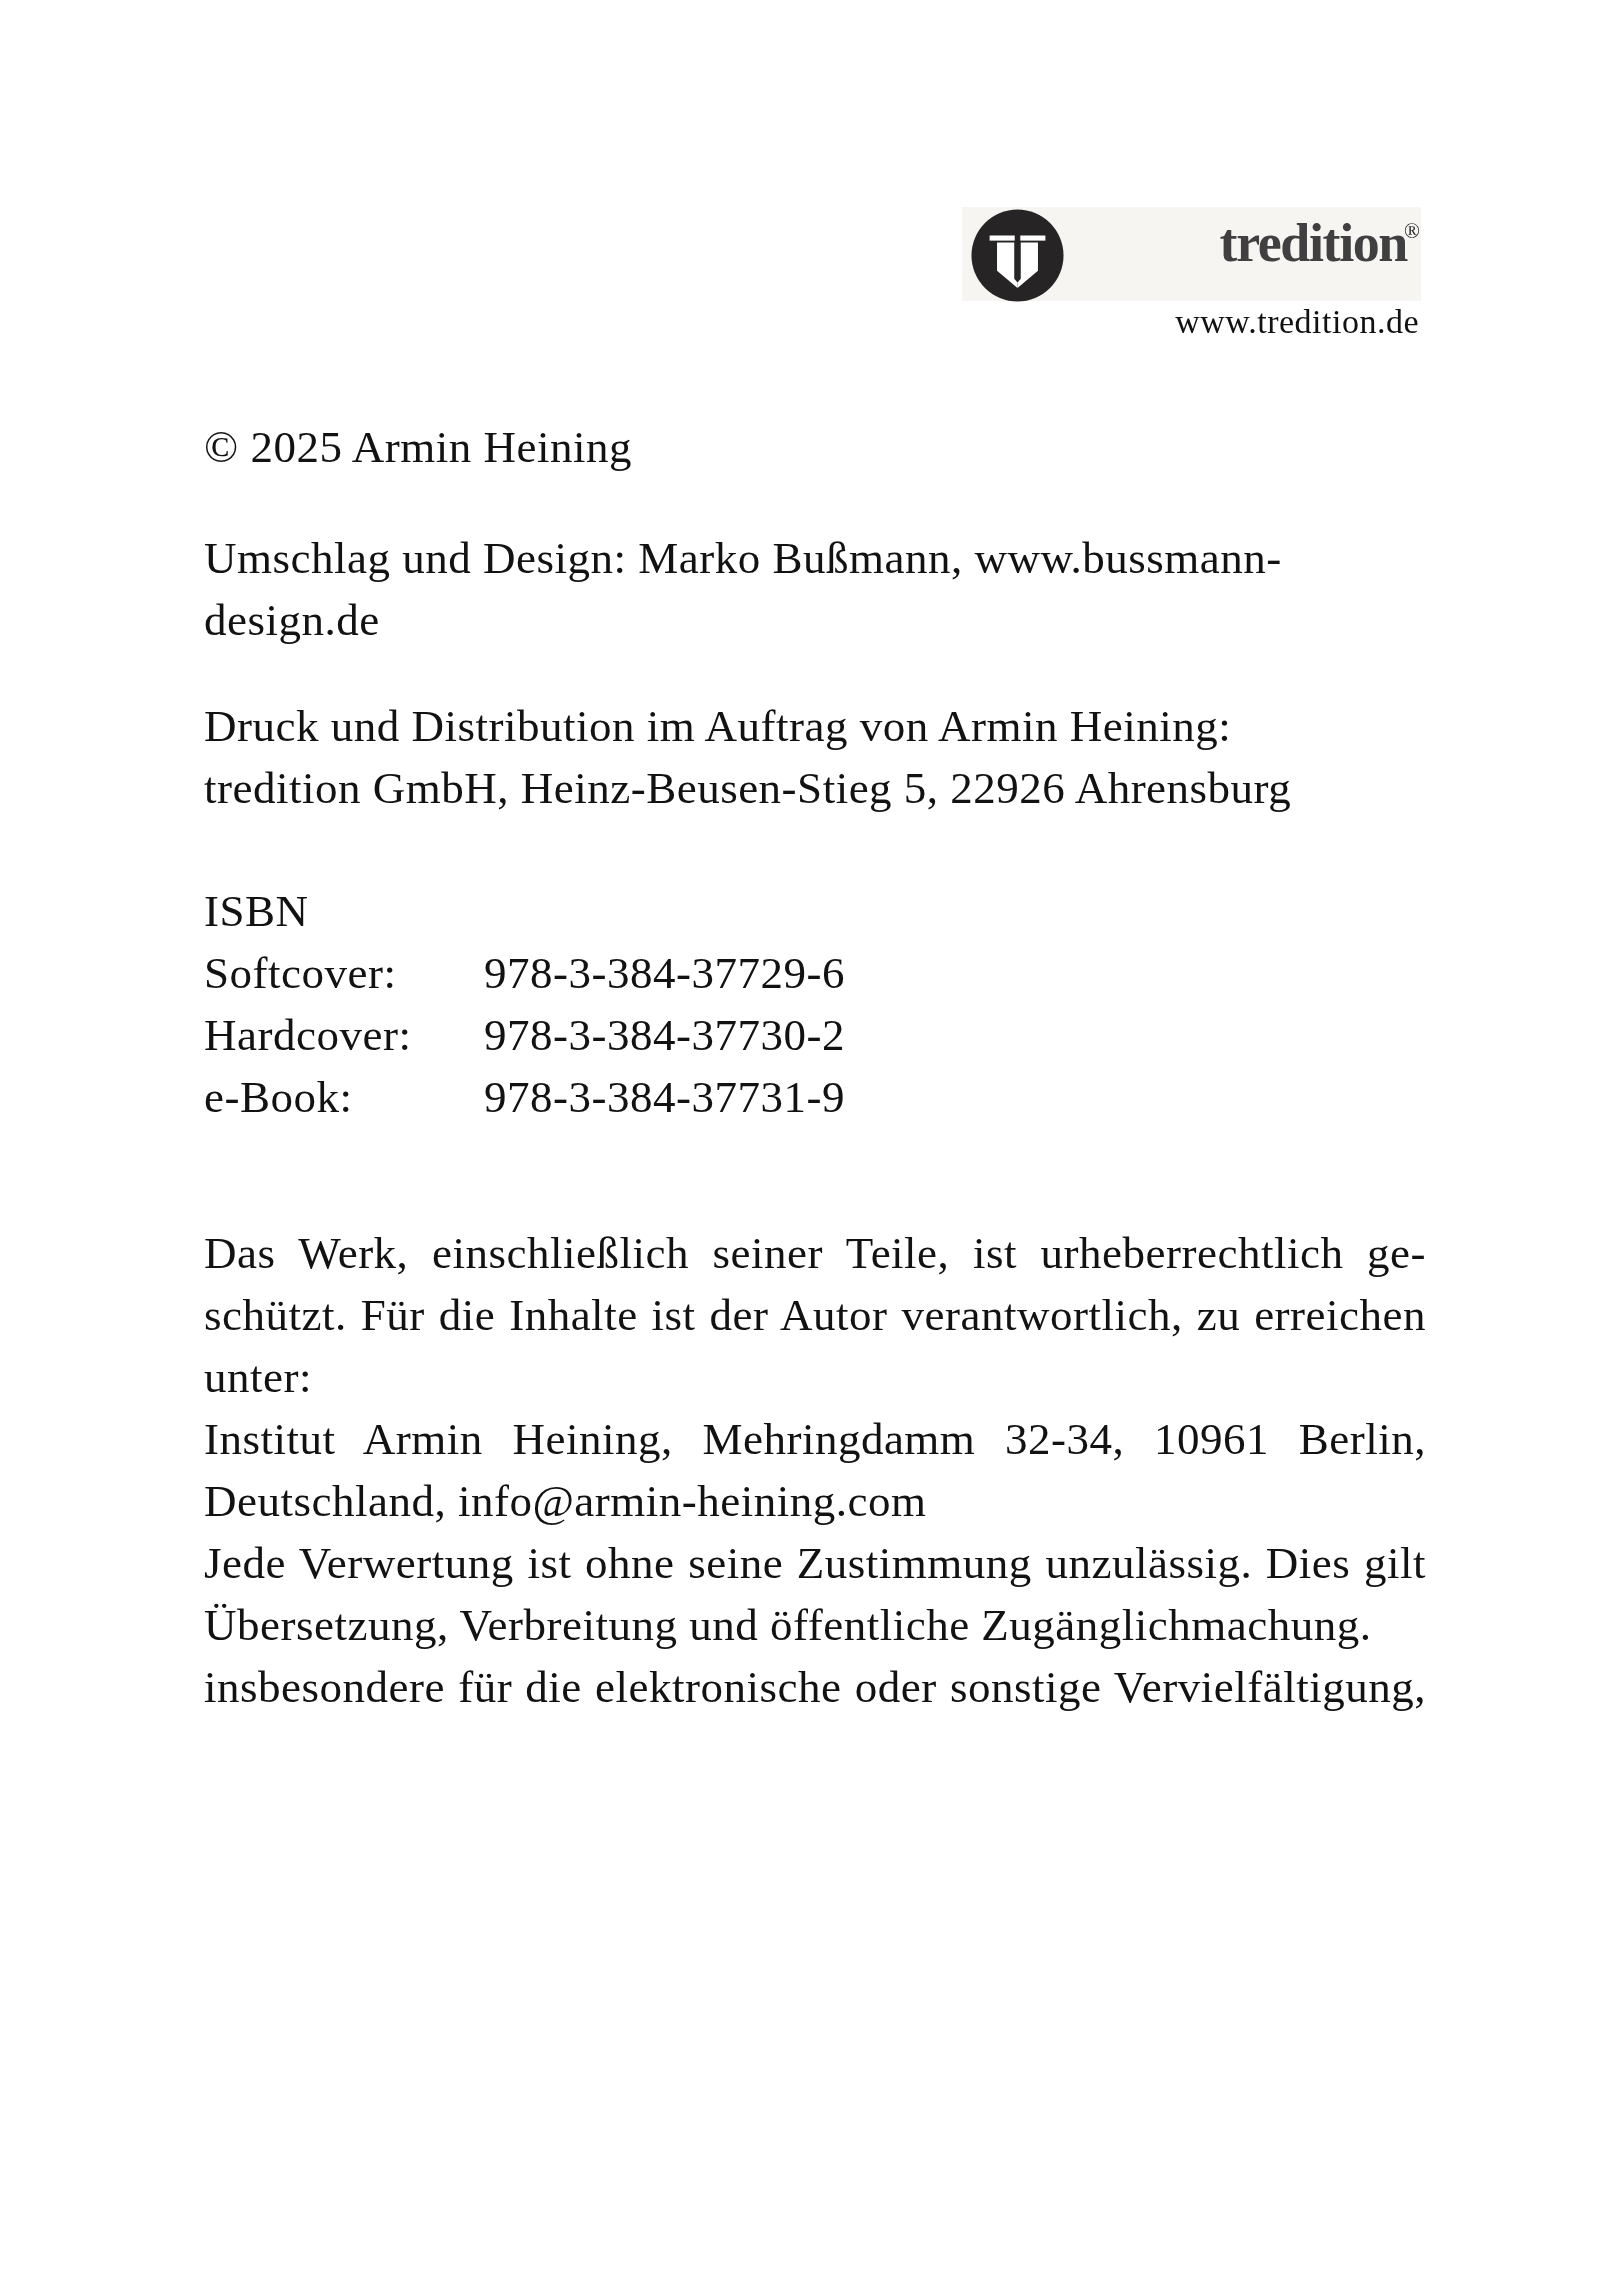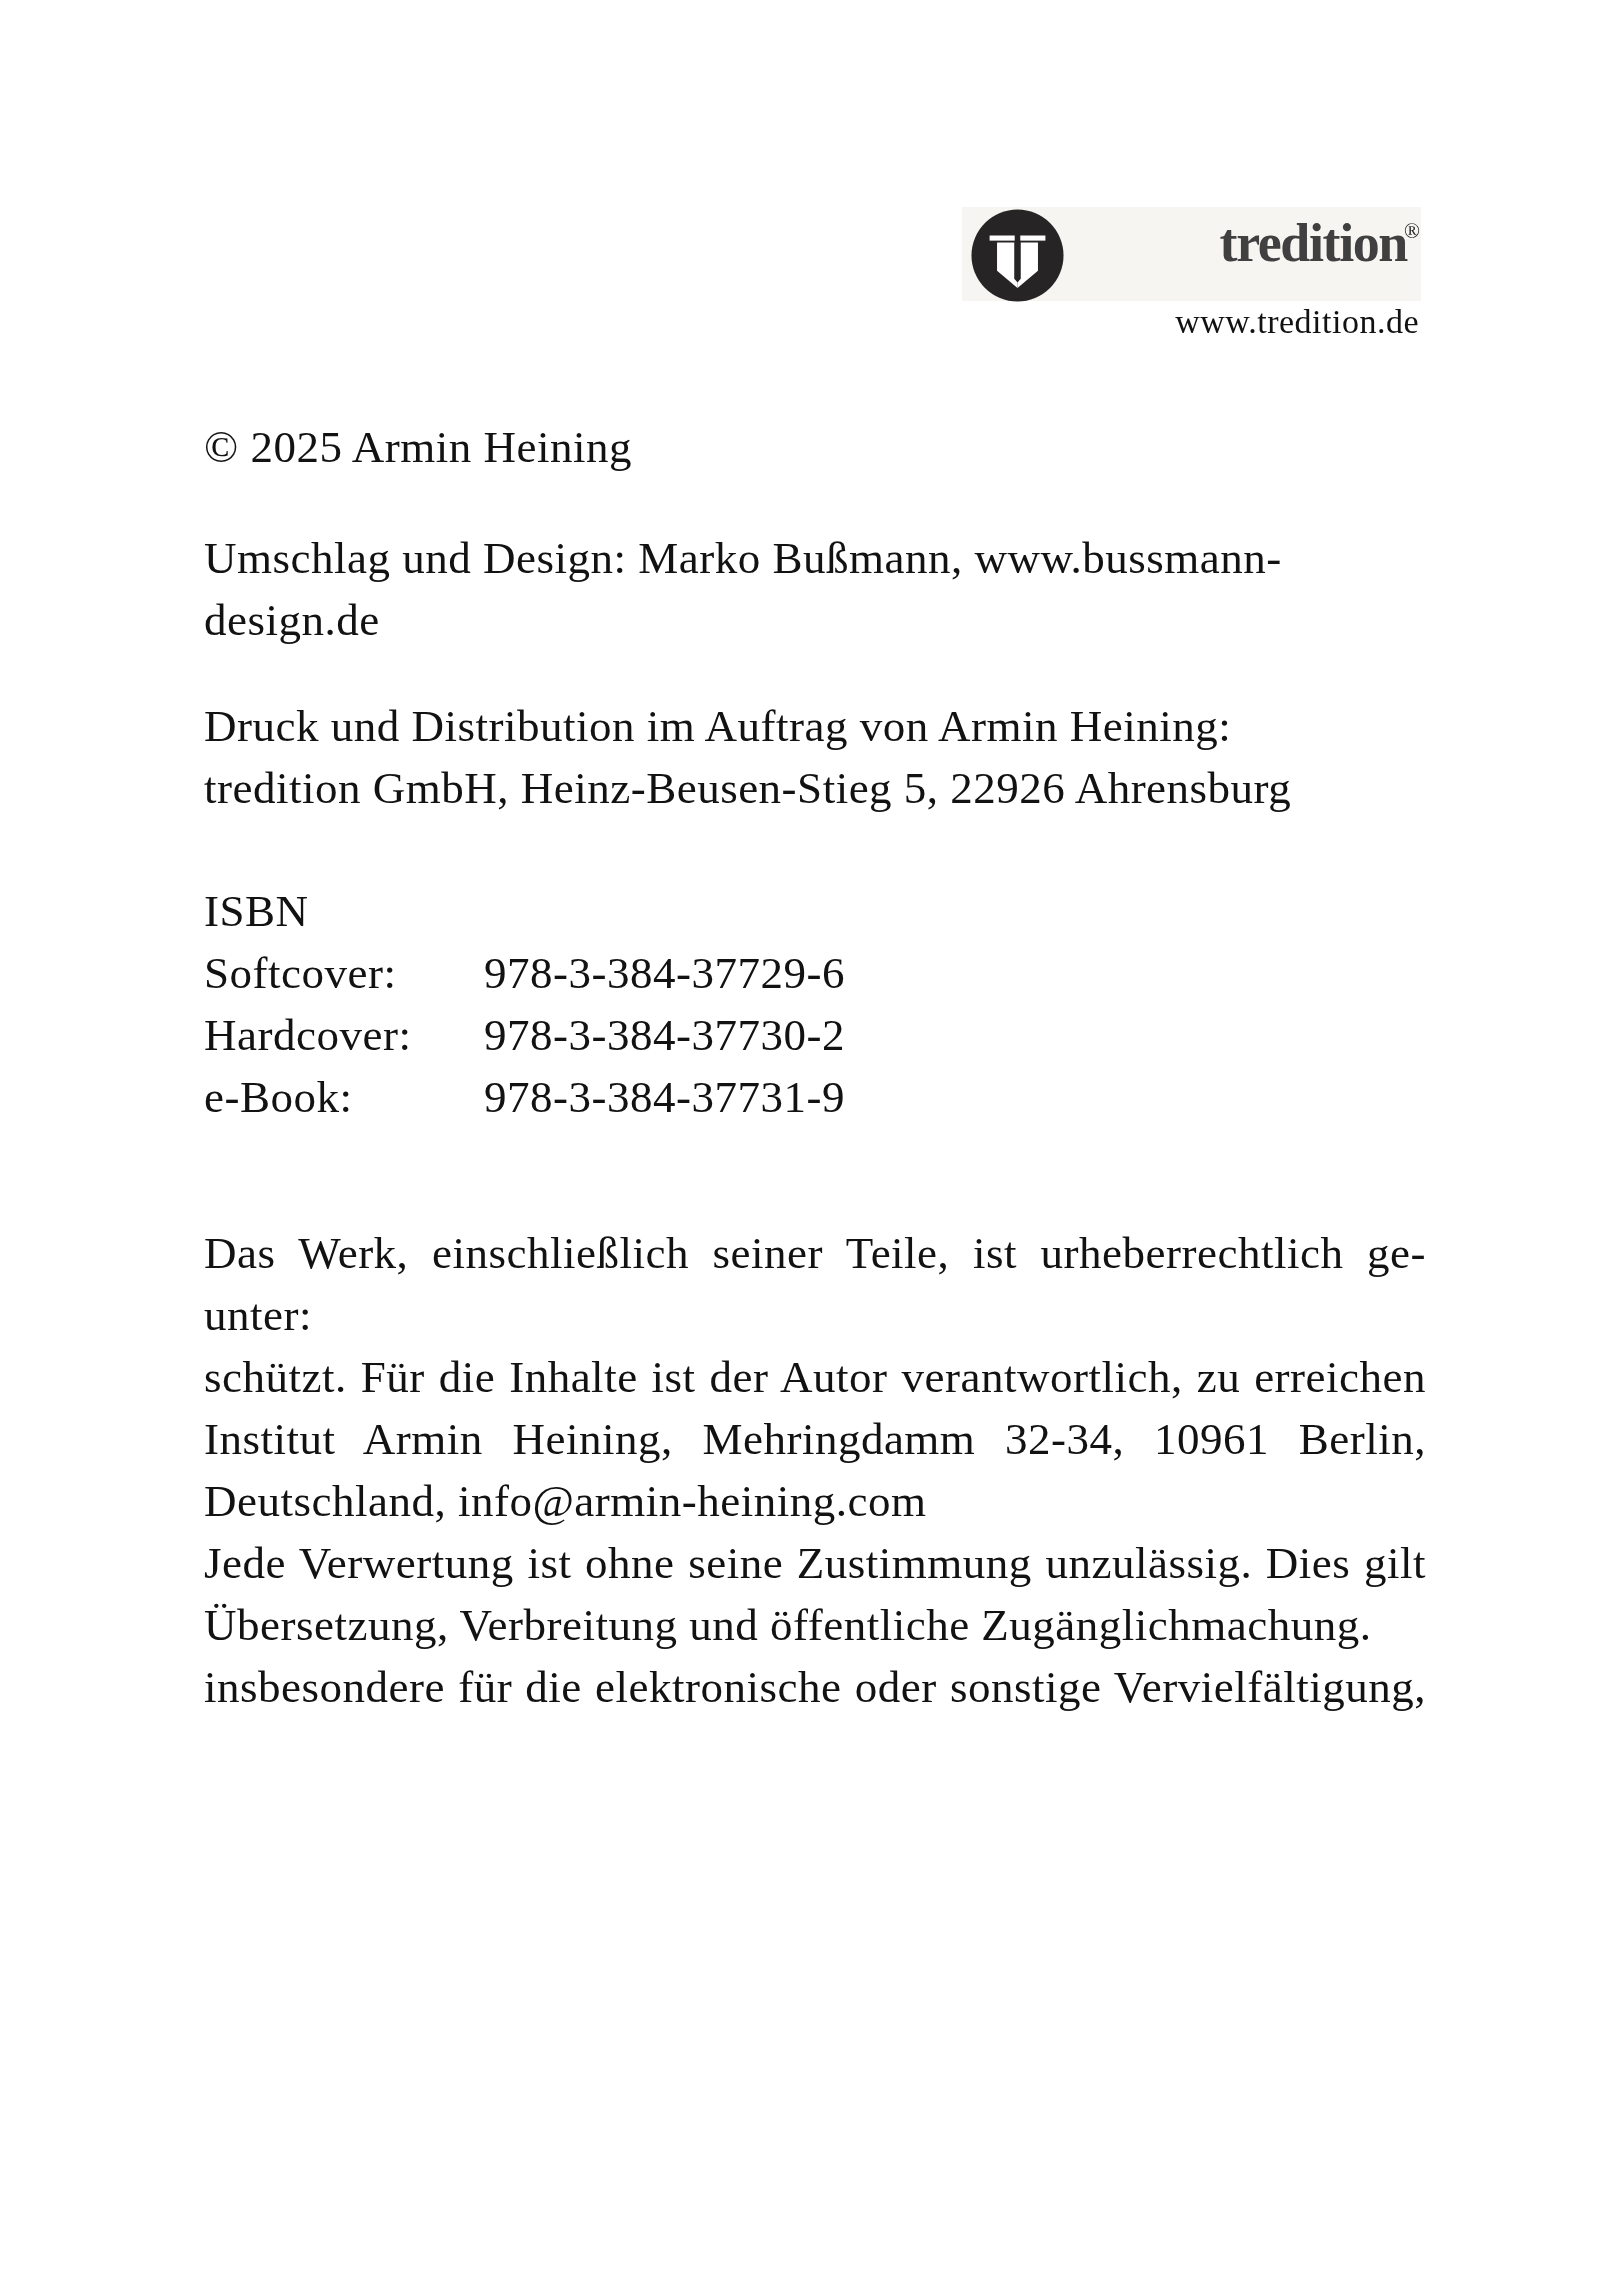--- a/index.html
+++ b/index.html
@@ -96,22 +96,22 @@
       <span class="isbn-value">978-3-384-37730-2</span>
     </div>
     <div class="isbn-row">
       <span class="isbn-label">e-Book:</span>
       <span class="isbn-value">978-3-384-37731-9</span>
     </div>
   </div>
 
   <div class="txt b-legal">
     <div class="ln just">Das Werk, einschließlich seiner Teile, ist urheberrechtlich ge-</div>
+    <div class="ln just">schützt. Für die Inhalte ist der Autor verantwortlich, zu erreichen</div>
     <div class="ln">unter:</div>
-    <div class="ln just">schützt. Für die Inhalte ist der Autor verantwortlich, zu erreichen</div>
     <div class="ln just">Institut Armin Heining, Mehringdamm 32-34, 10961 Berlin,</div>
     <div class="ln">Deutschland, info@armin-heining.com</div>
     <div class="ln just">Jede Verwertung ist ohne seine Zustimmung unzulässig. Dies gilt</div>
     <div class="ln">Übersetzung, Verbreitung und öffentliche Zugänglichmachung.</div>
     <div class="ln just">insbesondere für die elektronische oder sonstige Vervielfältigung,</div>
   </div>
 
 </div>
 
 

